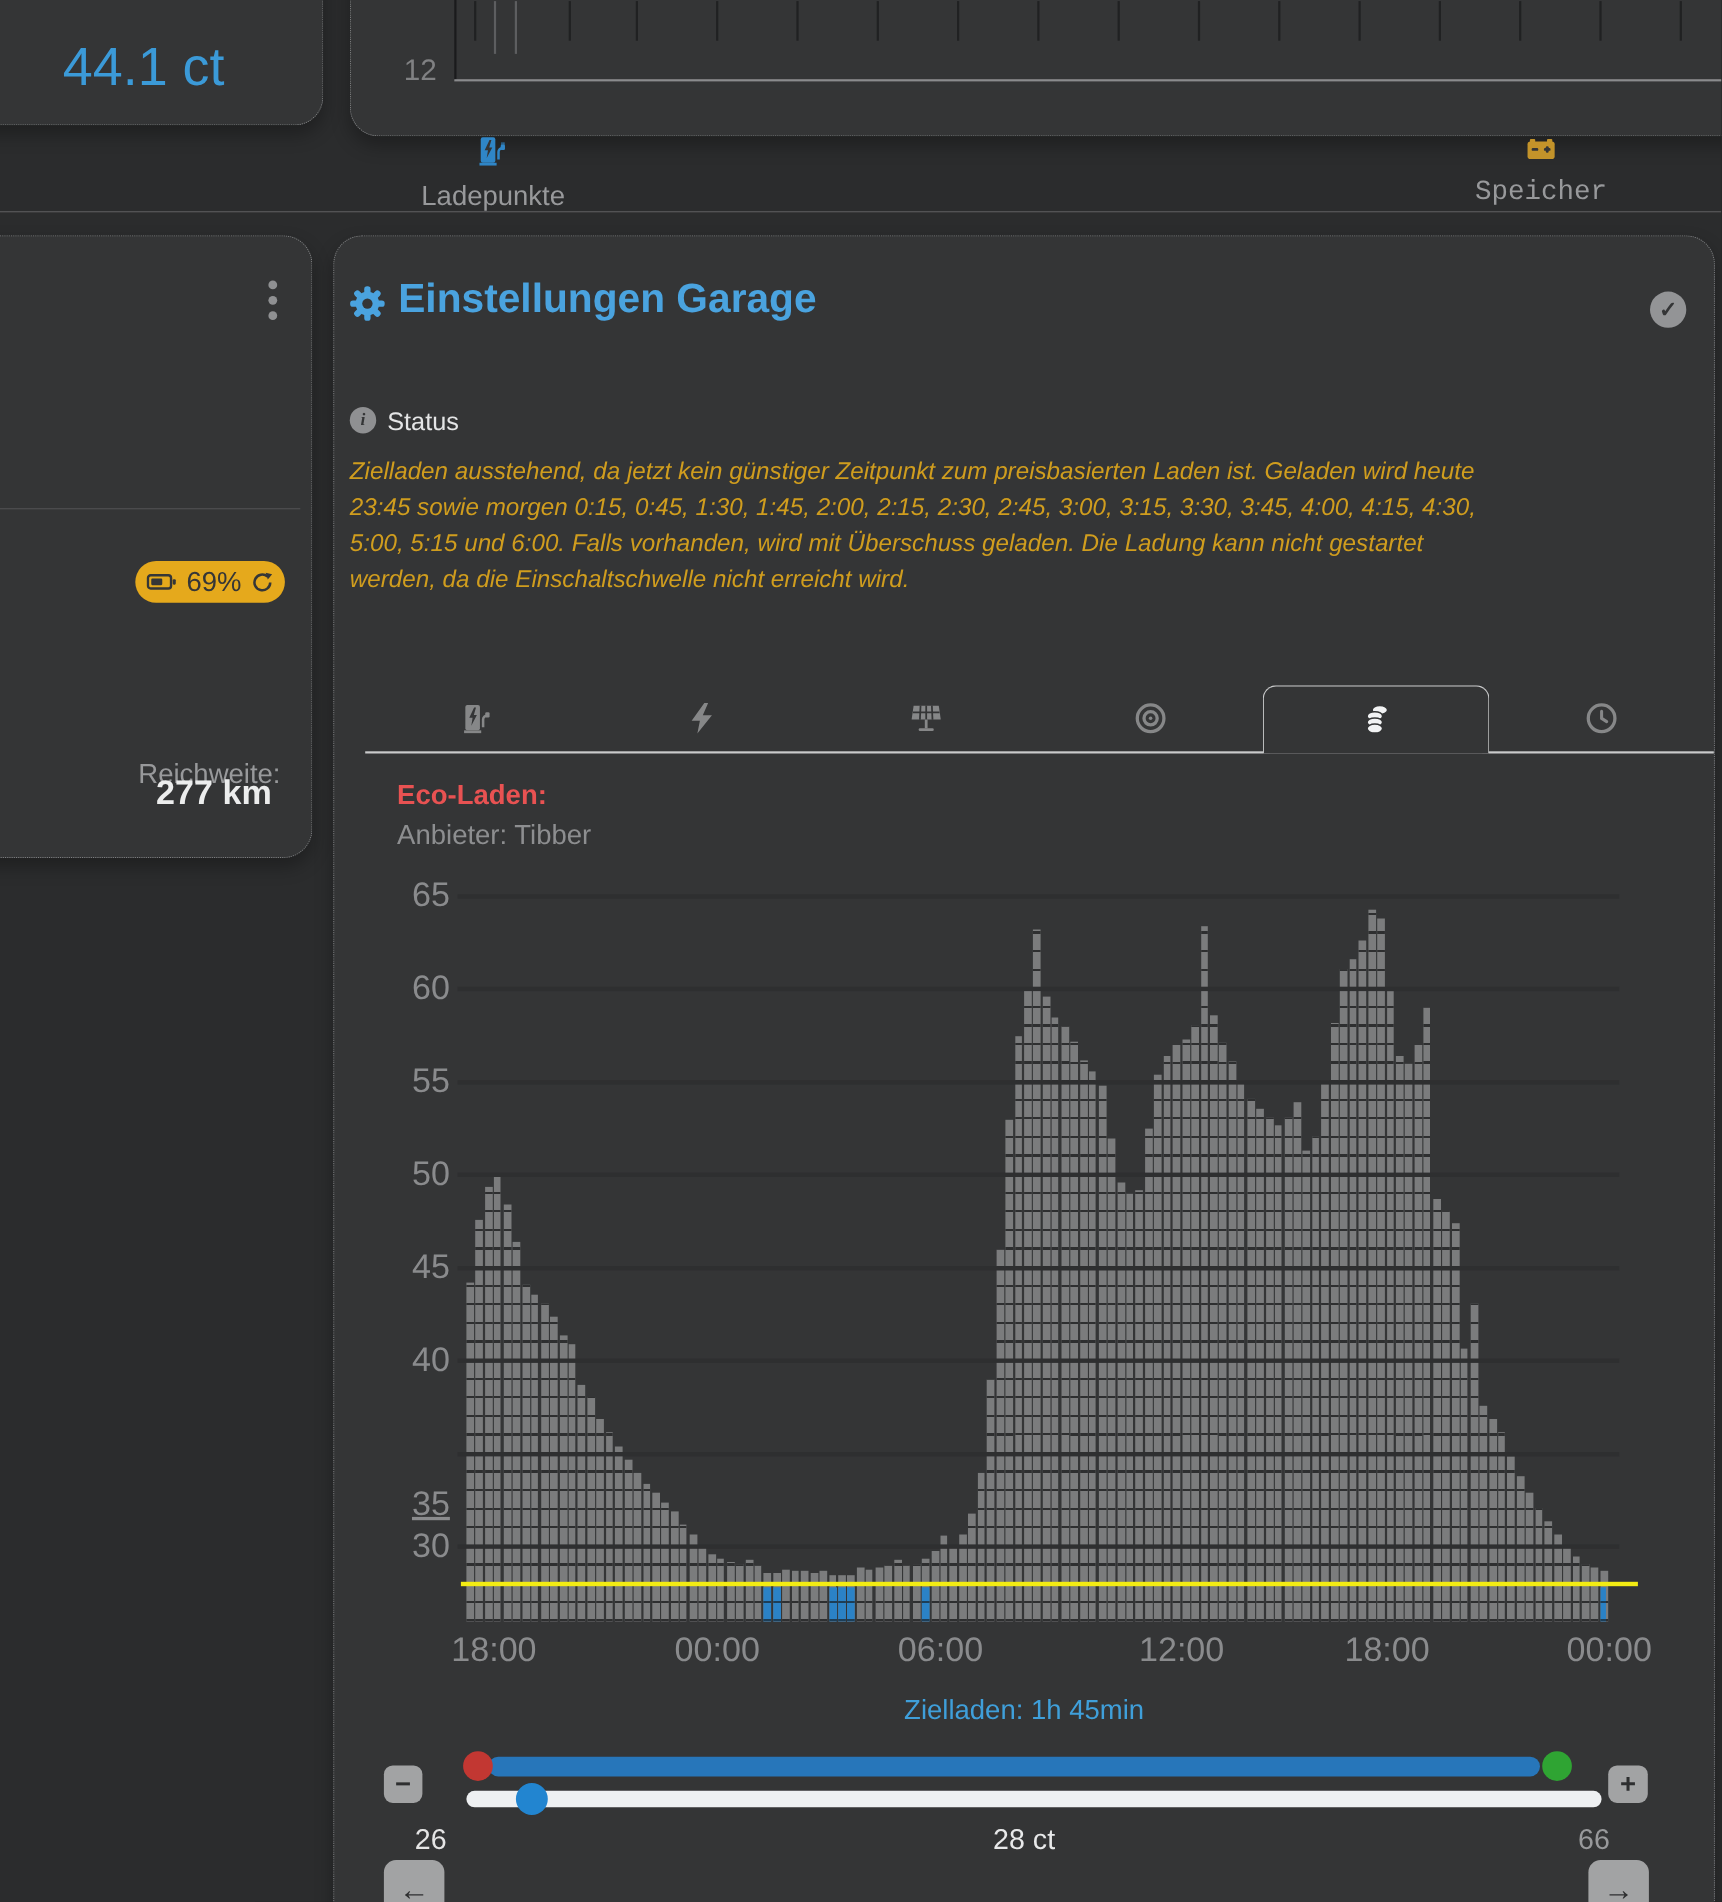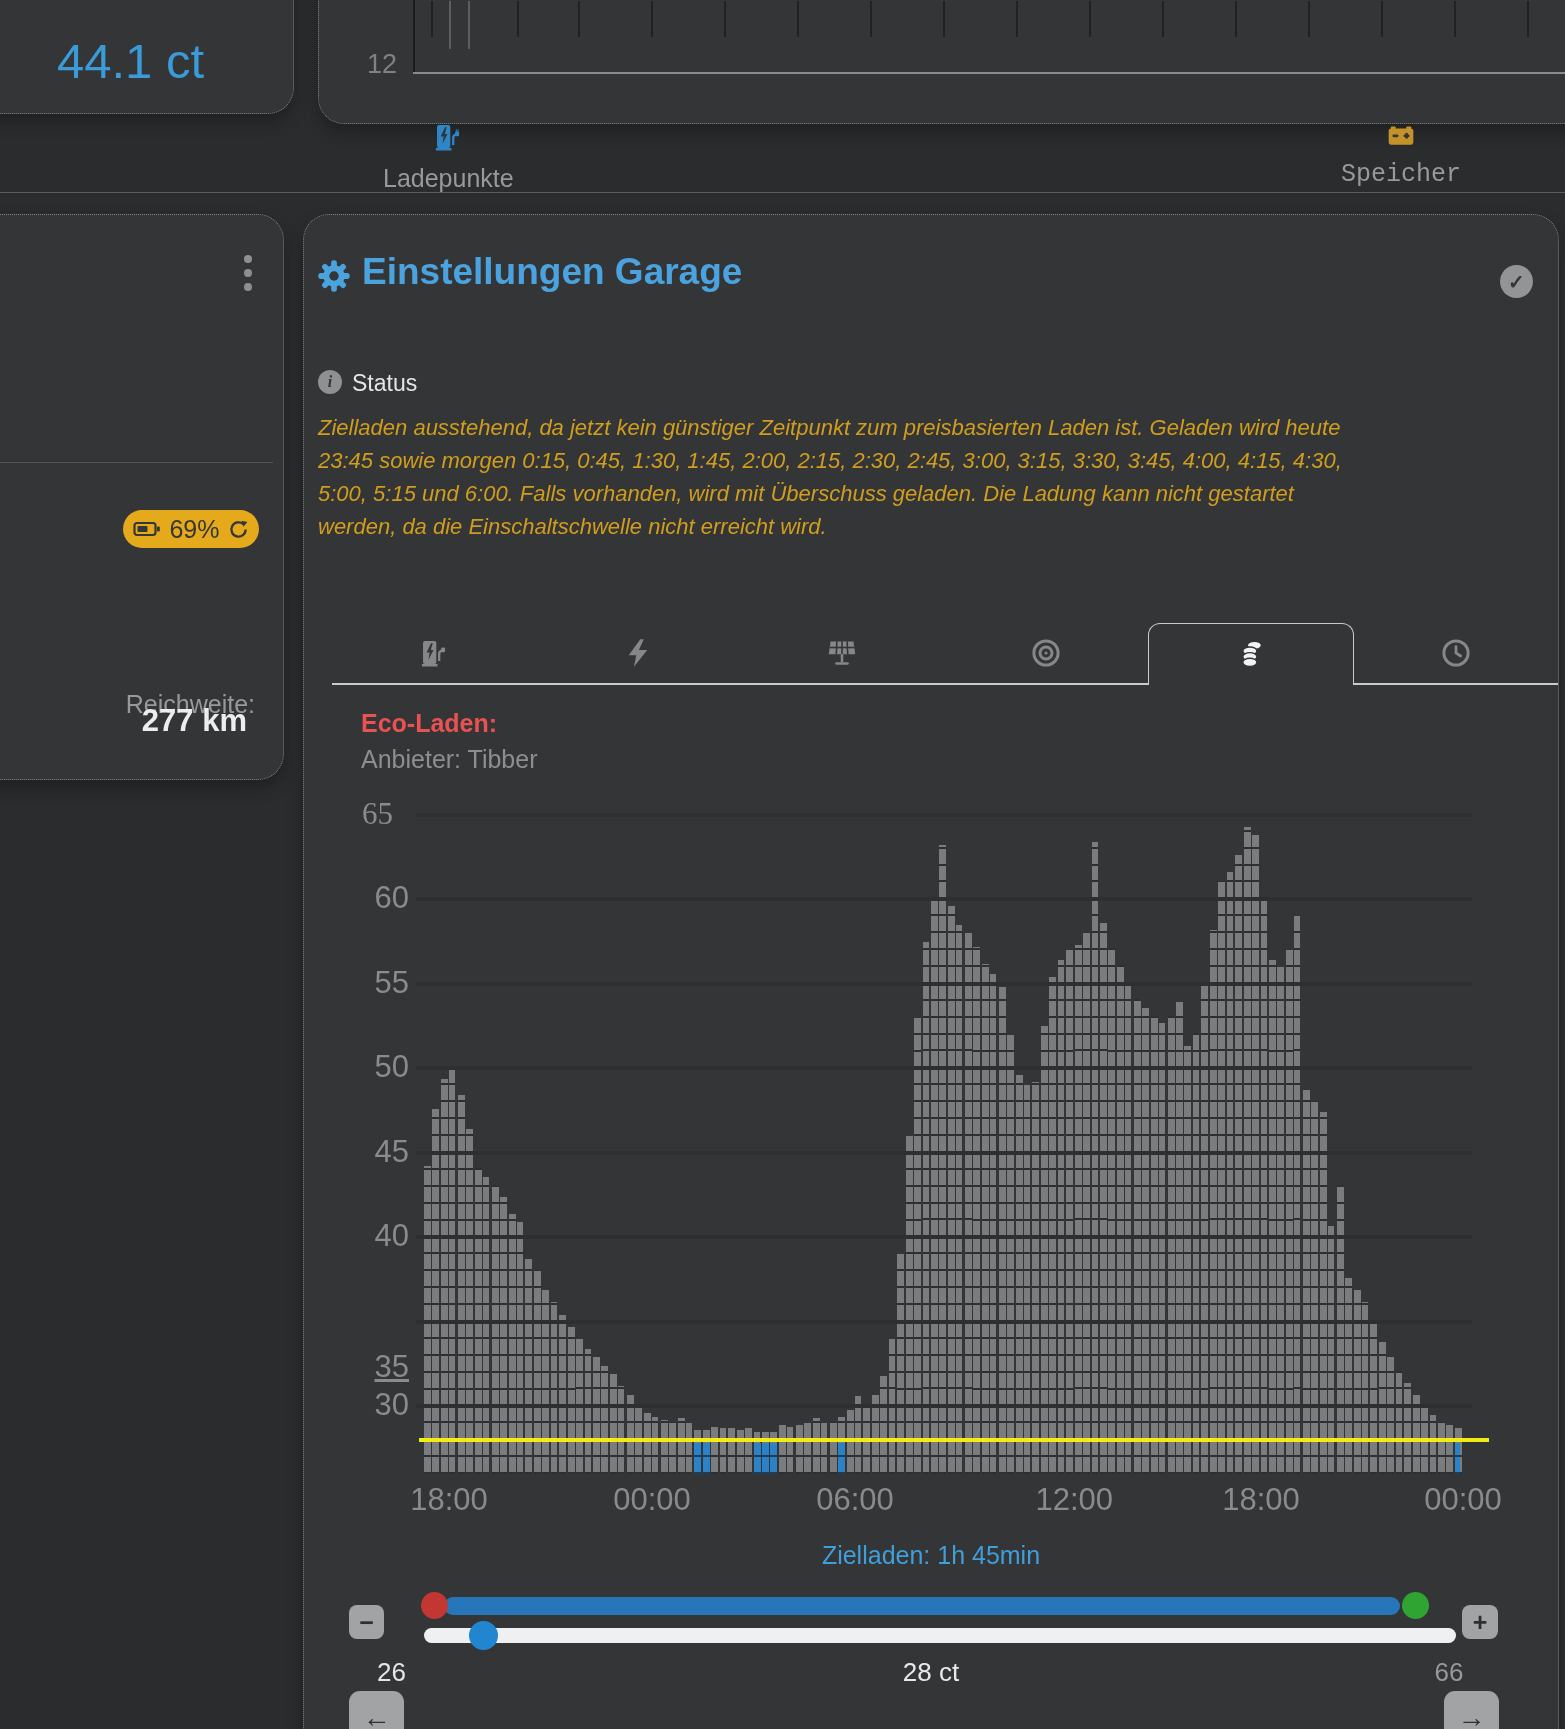--- a/index.html
+++ b/index.html
@@ -271,21 +271,21 @@
     <div class="provider">Anbieter: Tibber</div>
 
     <div id="price-chart">
         <div class="ylab" style="left: 35px; top: 1172.4px;">30</div>
         <div class="ylab" style="left: 35px; top: 1134px; text-decoration: underline;">35</div>
         <div class="ylab" style="left: 35px; top: 1003.4px;">40</div>
         <div class="ylab" style="left: 35px; top: 918.9px;">45</div>
         <div class="ylab" style="left: 35px; top: 834.4px;">50</div>
         <div class="ylab" style="left: 35px; top: 749.9px;">55</div>
         <div class="ylab" style="left: 35px; top: 665.4px;">60</div>
-        <div class="ylab" style="left: 19px; top: 580.9px; font-family: Liberation Serif, serif;">65</div>
+        <div class="ylab" style="left: 35px; top: 580.9px;">65</div>
         <div class="pbar" style="left: 120px; top: 951px; width: 7px; height: 308px;"></div>
         <div class="pbar" style="left: 128px; top: 894px; width: 7px; height: 365px;"></div>
         <div class="pbar" style="left: 137px; top: 864px; width: 7px; height: 395px;"></div>
         <div class="pbar" style="left: 145px; top: 855px; width: 6px; height: 404px;"></div>
         <div class="pbar" style="left: 154px; top: 880px; width: 7px; height: 379px;"></div>
         <div class="pbar" style="left: 162px; top: 914px; width: 7px; height: 345px;"></div>
         <div class="pbar" style="left: 171px; top: 953px; width: 7px; height: 306px;"></div>
         <div class="pbar" style="left: 179px; top: 962px; width: 6px; height: 297px;"></div>
         <div class="pbar" style="left: 188px; top: 970px; width: 7px; height: 289px;"></div>
         <div class="pbar" style="left: 196px; top: 982px; width: 7px; height: 277px;"></div>

